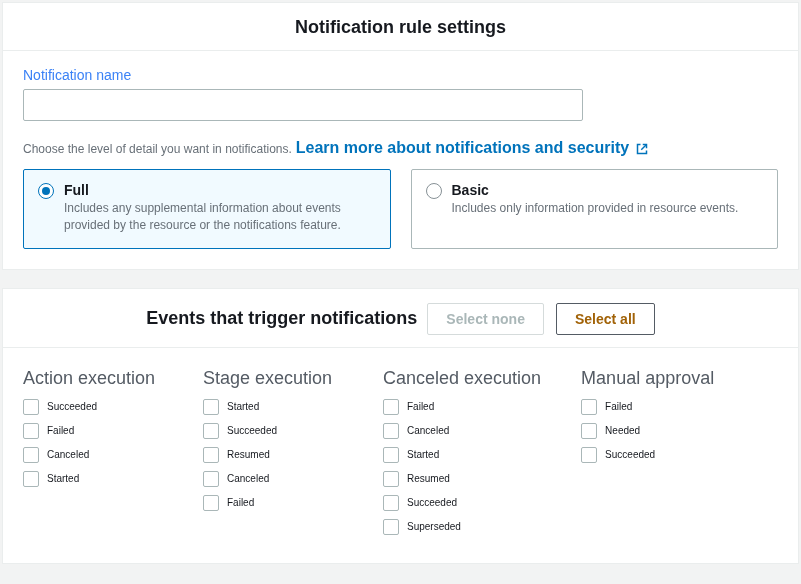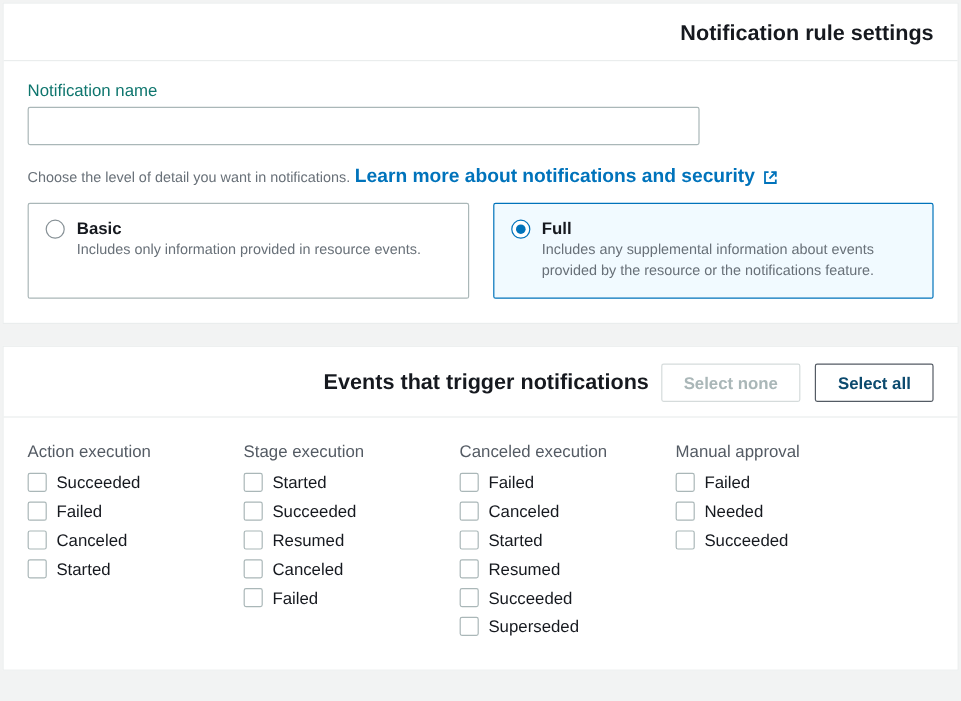--- a/index.html
+++ b/index.html
@@ -15,35 +15,35 @@
     background: #fff;
     border: 1px solid #eaeded;
     margin: 2px 2px 0 2px;
   }
   .panel + .panel { margin-top: 18px; }
   .panel-header {
     padding: 14px 20px 12px 20px;
     border-bottom: 1px solid #eaeded;
     display: flex;
     align-items: center;
-    justify-content: flex-end;
+    justify-content: center;
     gap: 10px;
   }
   .panel-header h2 {
     margin: 0;
     font-size: 18px;
     font-weight: 700;
     color: #16191f;
   }
   .panel-body {
     padding: 16px 20px 20px 20px;
   }
   .field-label {
     font-size: 14px;
-    color: #0f766e;
+    color: #3b82f6;
     margin-bottom: 6px;
   }
   .text-input {
     width: 560px;
     max-width: 100%;
     height: 32px;
     border: 1px solid #aab7b8;
     border-radius: 2px;
     padding: 4px 8px;
     font-size: 14px;
@@ -103,55 +103,55 @@
   .radio-title { font-weight: 700; font-size: 14px; }
   .radio-desc  { color: #687078; font-size: 12px; line-height: 1.4; margin-top: 2px; }
   .btn {
     height: 32px;
     padding: 0 18px;
     background: #fff;
     border: 1px solid #545b64;
     border-radius: 2px;
     font-size: 14px;
     font-weight: 700;
-    color: #0c4a6e;
+    color: #a16207;
     cursor: pointer;
   }
   .btn.disabled {
     color: #aab7b8;
     border-color: #d5dbdb;
     cursor: default;
   }
   .events-grid {
     display: flex;
     gap: 40px;
     padding-top: 4px;
   }
   .event-col { min-width: 140px; }
   .event-col h4 {
     margin: 0 0 10px 0;
-    font-size: 14px;
+    font-size: 18px;
     font-weight: 400;
     color: #545b64;
   }
   .cb-row {
     display: flex;
     align-items: center;
     gap: 8px;
     margin-bottom: 8px;
     cursor: pointer;
   }
   .cb {
     width: 16px; height: 16px;
     border: 1px solid #aab7b8;
     border-radius: 2px;
     background: #fff;
     flex: 0 0 16px;
   }
-  .cb-label { font-size: 14px; color: #16191f; }
+  .cb-label { font-size: 10px; color: #16191f; }
   .btn-group { display: flex; gap: 12px; }
 </style>
 </head>
 <body>
 
 <div class="panel">
   <div class="panel-header">
     <h2>Notification rule settings</h2>
   </div>
   <div class="panel-body">
@@ -167,32 +167,32 @@
         <span>Learn more about notifications and security</span>
         <svg width="12" height="12" viewBox="0 0 16 16" fill="none" stroke="#0073bb" stroke-width="2">
           <path d="M6 2H2v12h12v-4"></path>
             <path d="M9 2h5v5"></path>
             <path d="M14 2L7 9"></path>
         </svg>
       </a>
     </div>
 
     <div class="radio-row">
+      <div class="radio-card selected">
+        <span class="radio-dot"></span>
+        <div>
+          <div class="radio-title">Full</div>
+          <div class="radio-desc">Includes any supplemental information about events provided by the resource or the notifications feature.</div>
+        </div>
+      </div>
       <div class="radio-card">
         <span class="radio-dot"></span>
         <div>
           <div class="radio-title">Basic</div>
           <div class="radio-desc">Includes only information provided in resource events.</div>
-        </div>
-      </div>
-      <div class="radio-card selected">
-        <span class="radio-dot"></span>
-        <div>
-          <div class="radio-title">Full</div>
-          <div class="radio-desc">Includes any supplemental information about events provided by the resource or the notifications feature.</div>
         </div>
       </div>
     </div>
 
   </div>
 </div>
 
 <div class="panel">
   <div class="panel-header">
     <h2>Events that trigger notifications</h2>

